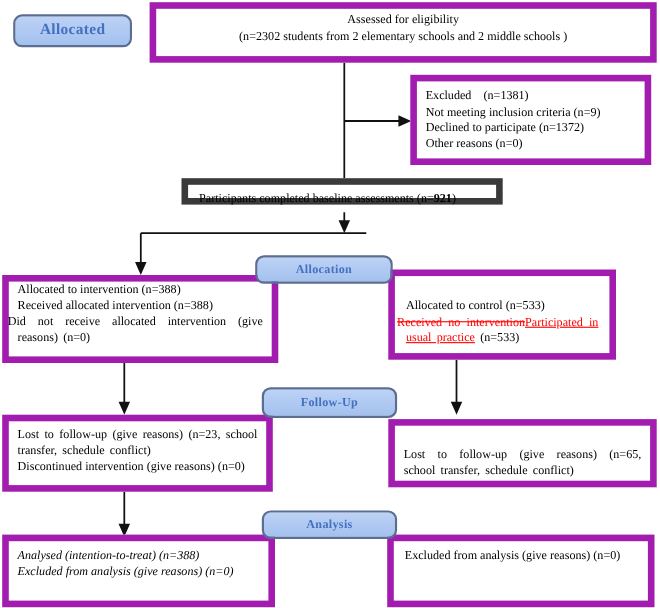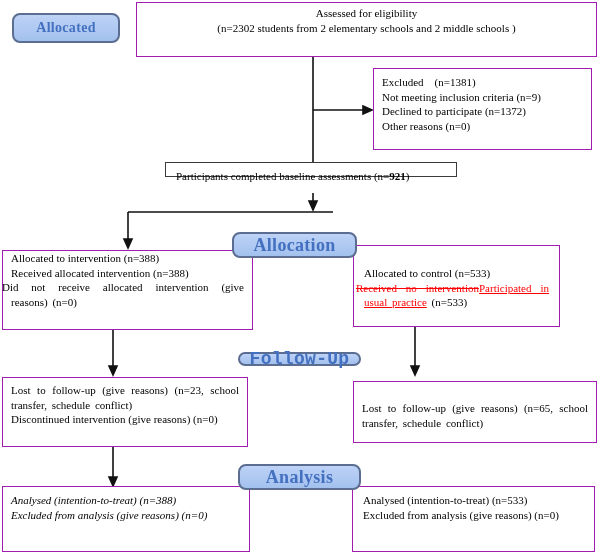--- a/index.html
+++ b/index.html
@@ -2,36 +2,36 @@
 <html style="--label-fill: #abc5f0; --label-border: #5b6d90; --label-text: #4470c0; --edit-red: #ff0000; --line-color: #111111;"><head>
 <meta charset="utf-8">
 <style>
   html,body{margin:0;padding:0;background:#fff;}
   #figure{
     position:relative;width:600px;height:553px;background:#fff;overflow:hidden;
     font-family:"Liberation Serif","DejaVu Serif",serif;color:#000;
   }
   svg.connectors{position:absolute;left:0;top:0;z-index:1;}
   .fbox{
-    position:absolute;background:#fff;border:1px solid #a21caf;
+    position:absolute;background:#fff;border:6px solid #a21caf;
     font-size:11px;line-height:1.32;z-index:2;box-sizing:border-box;
   }
   .fbox .ln{margin:0;}
   .center{text-align:center;}
   .presp{white-space:pre-wrap;}
   .ind1{margin-left:20px;}
   .hang{margin-left:29px;text-indent:-9px;text-align:justify;word-spacing:2px;}
   .hang2{margin-left:18px;text-indent:-8px;text-align:justify;word-spacing:2px;}
   .just{text-align:justify;word-spacing:2px;}
   .stage{
     position:absolute;z-index:3;box-sizing:border-box;
     background:linear-gradient(#bdd2f6,#a3c1ee);
     border:2px solid #5b6d90;border-radius:8px;
     display:flex;align-items:center;justify-content:center;
-    color:var(--label-text,#4470c0);font-weight:bold;font-size:18px;
+    color:var(--label-text,#4470c0);font-weight:bold;font-size:11px;
     letter-spacing:.3px;
   }
   .strike{color:var(--edit-red,#f00);text-decoration:line-through;}
   .uline{color:var(--edit-red,#f00);text-decoration:underline;}
   b.nbold{font-weight:bold;}
 </style>
 </head>
 <body>
 
 <div id="figure">
@@ -97,22 +97,21 @@
   <div class="fbox" style="left:353px;top:381px;width:244px;height:62px;padding:19px 8px;">
     <div class="ln just">Lost to follow-up (give reasons) (n=65, school transfer, schedule conflict)</div>
   </div>
 
   <div class="fbox" style="left:2px;top:486px;width:248px;height:66px;padding:6px 8px;font-style:italic;">
     <div class="ln">Analysed (intention-to-treat) (n=388)</div>
     <div class="ln ind1">Excluded from analysis (give reasons) (n=0)</div>
   </div>
 
   <div class="fbox" style="left:352px;top:486px;width:243px;height:66px;padding:6px 10px;">
-    <div class="ln">Analysed (intention-to-treat) (n=533)</div>
     <div class="ln ind1">Excluded from analysis (give reasons) (n=0)</div>
   </div>
 
   <div class="stage" style="left:12px;top:13px;width:108px;height:30px;font-size:14px;">Allocated</div>
   <div class="stage" style="left:232px;top:232px;width:125px;height:26px;">Allocation</div>
-  <div class="stage" style="left:238px;top:352px;width:123px;height:14px;font-family:Liberation Mono, monospace;">Follow-Up</div>
+  <div class="stage" style="left:238px;top:352px;width:123px;height:28px;">Follow-Up</div>
   <div class="stage" style="left:238px;top:464px;width:123px;height:26px;">Analysis</div>
 
 </div>
 
 </body></html>

